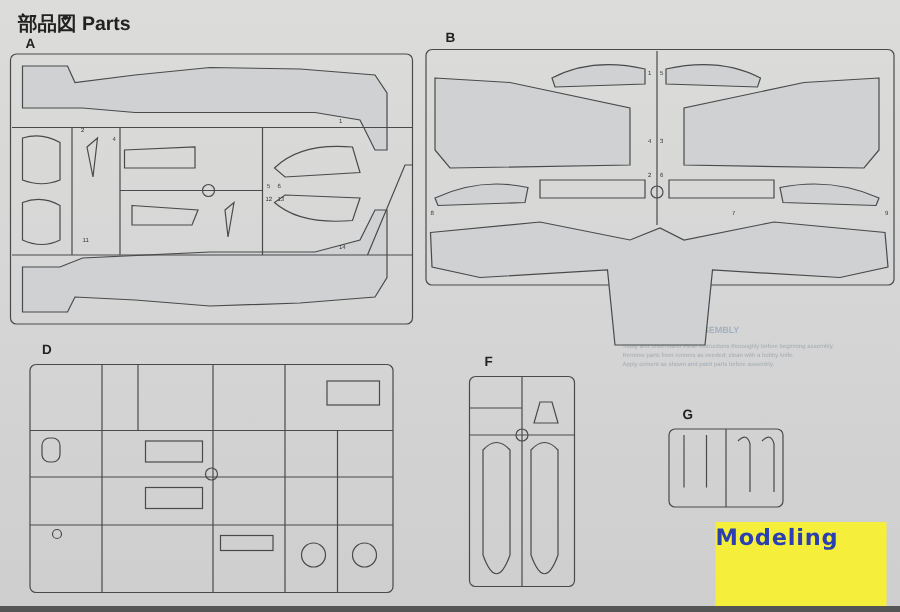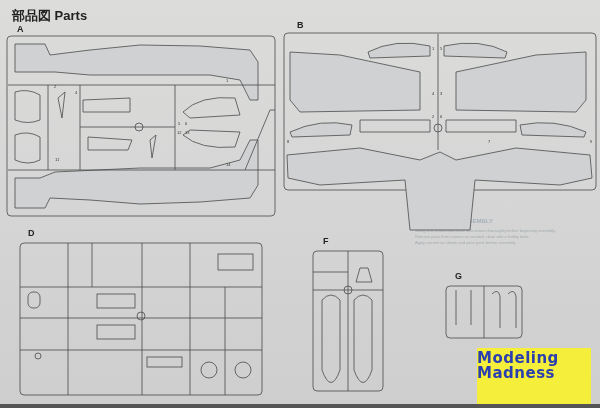--- a/index.html
+++ b/index.html
@@ -129,16 +129,15 @@
       <text x="432" y="118">2</text>
         <text x="440" y="118">6</text>
         <text x="287" y="143">8</text>
         <text x="590" y="143">9</text>
         <text x="488" y="143">7</text>
     </g>
   </svg>
 
   <div class="logo">
     <span>Modeling</span>
-    <span>Madness</span>
   </div>
   <div class="bottom-bar"></div>
 </div>
 
 </body></html>

